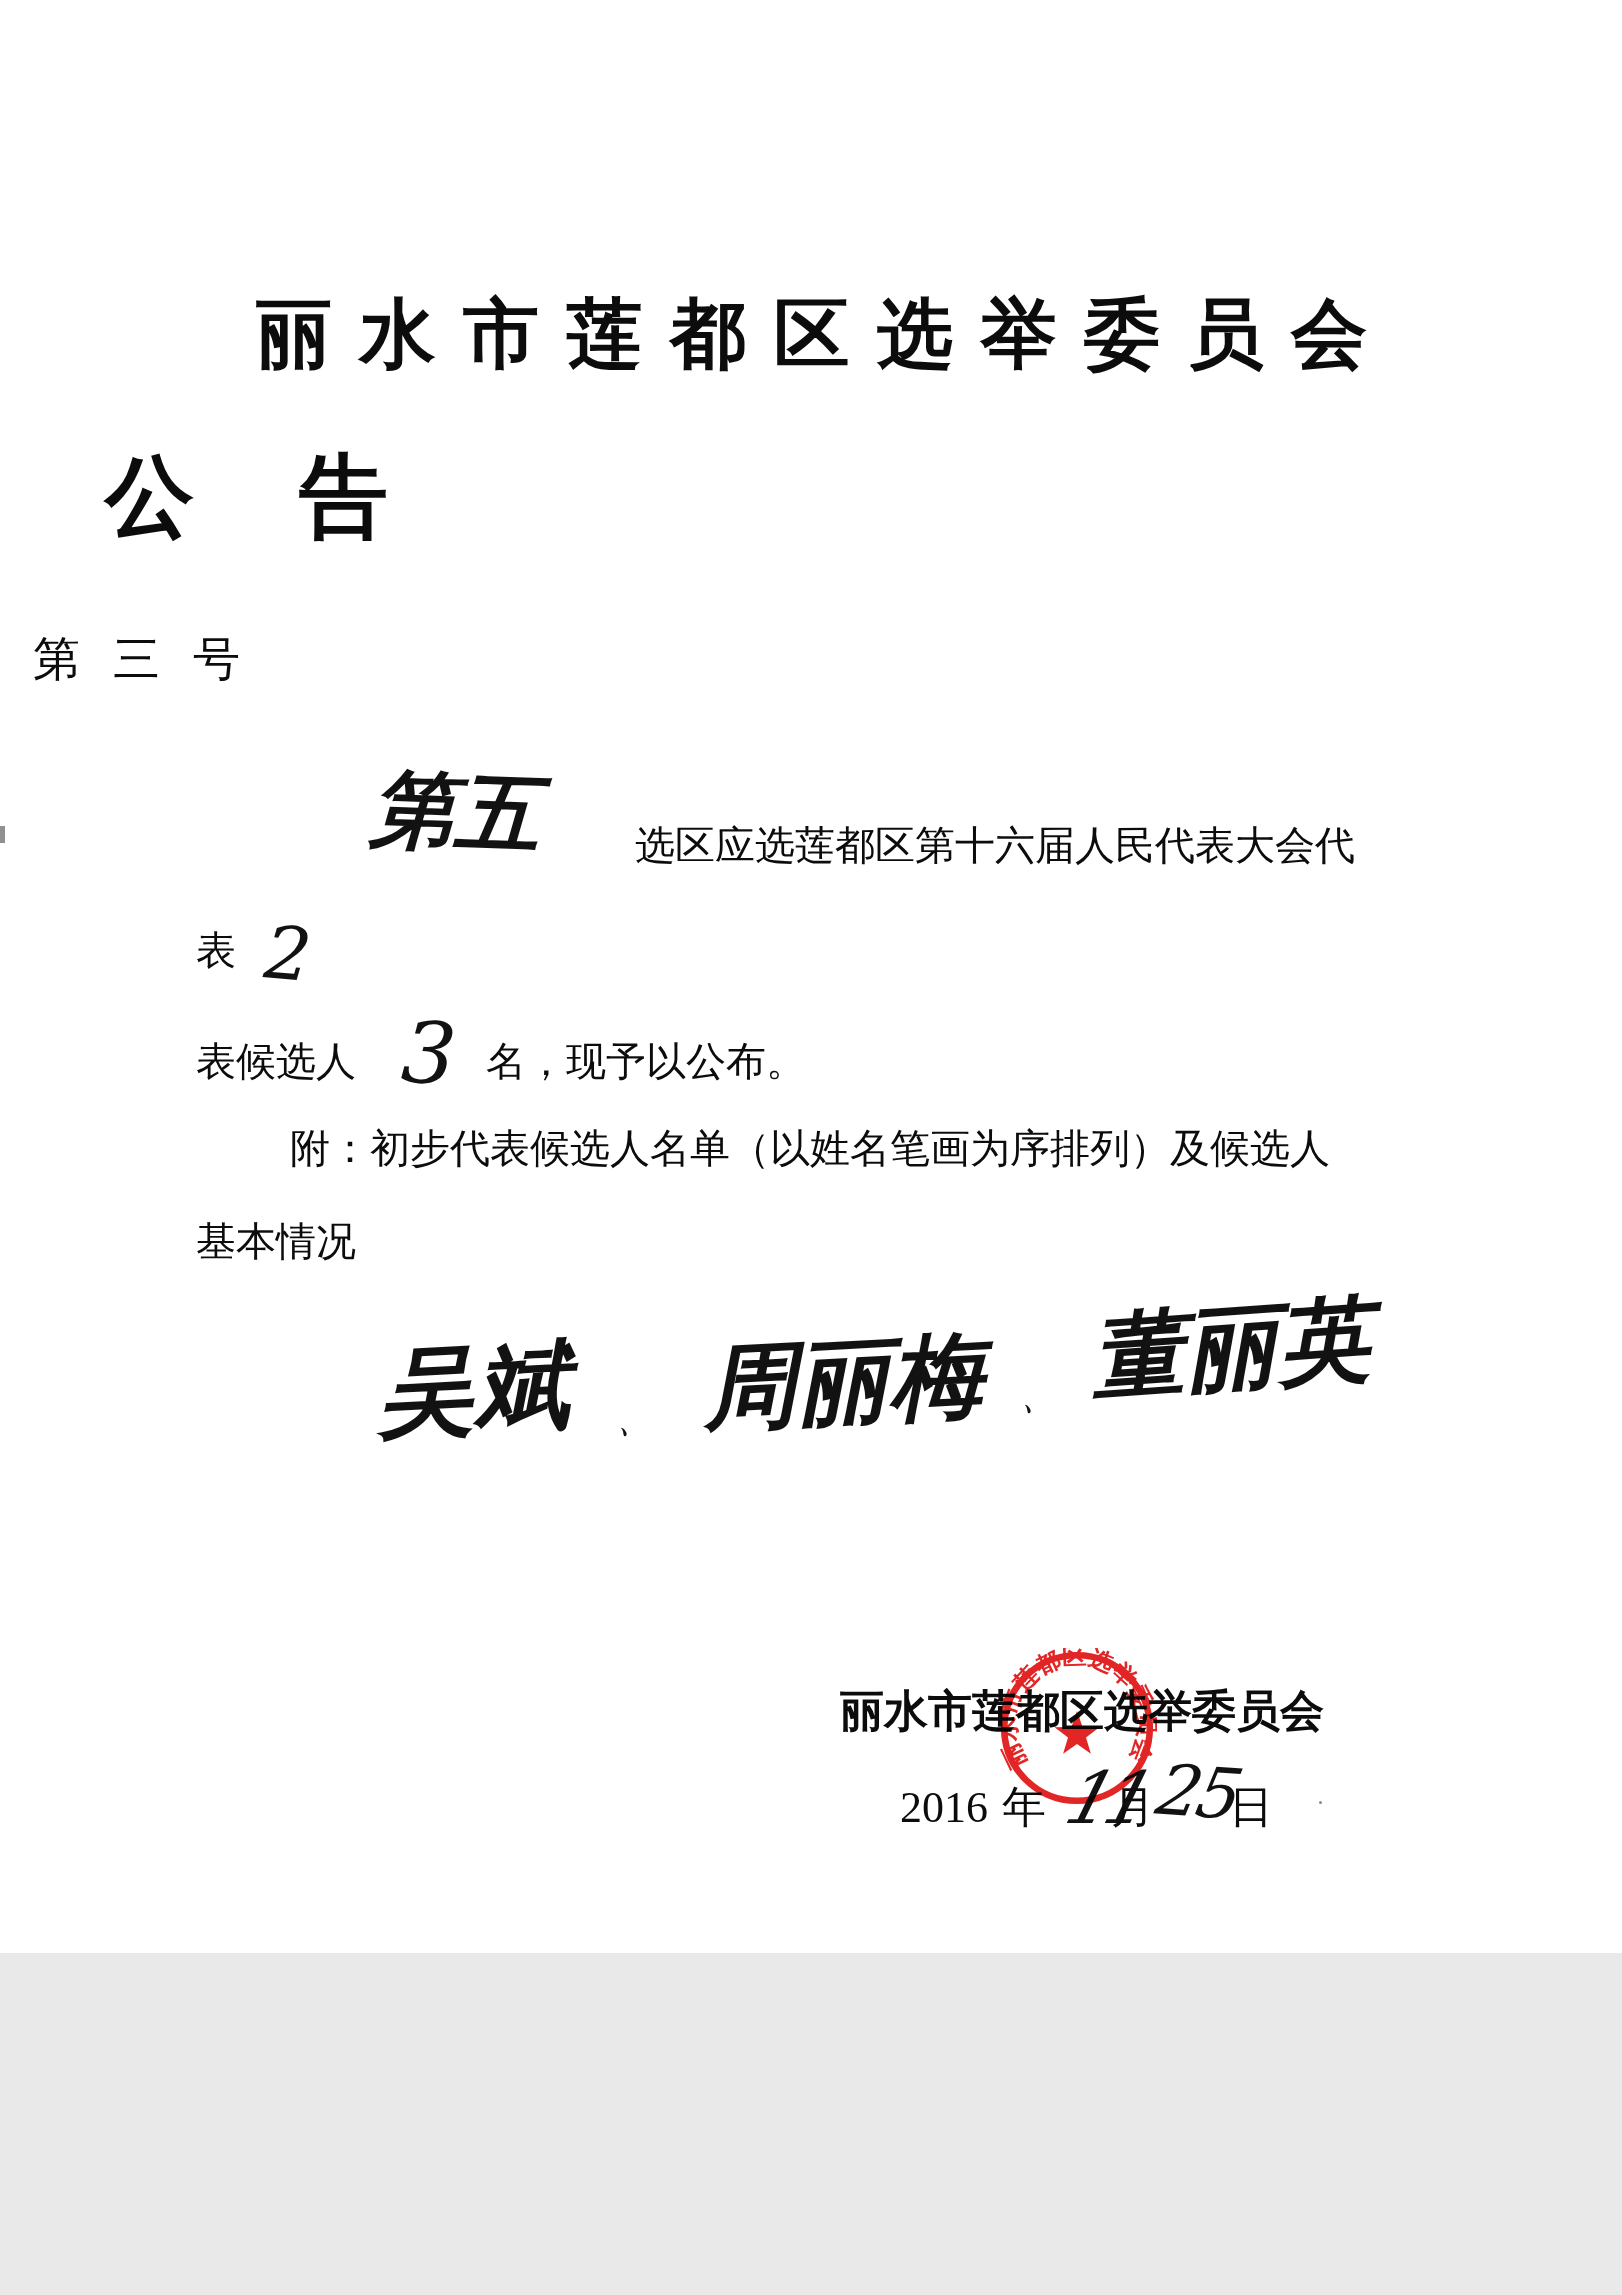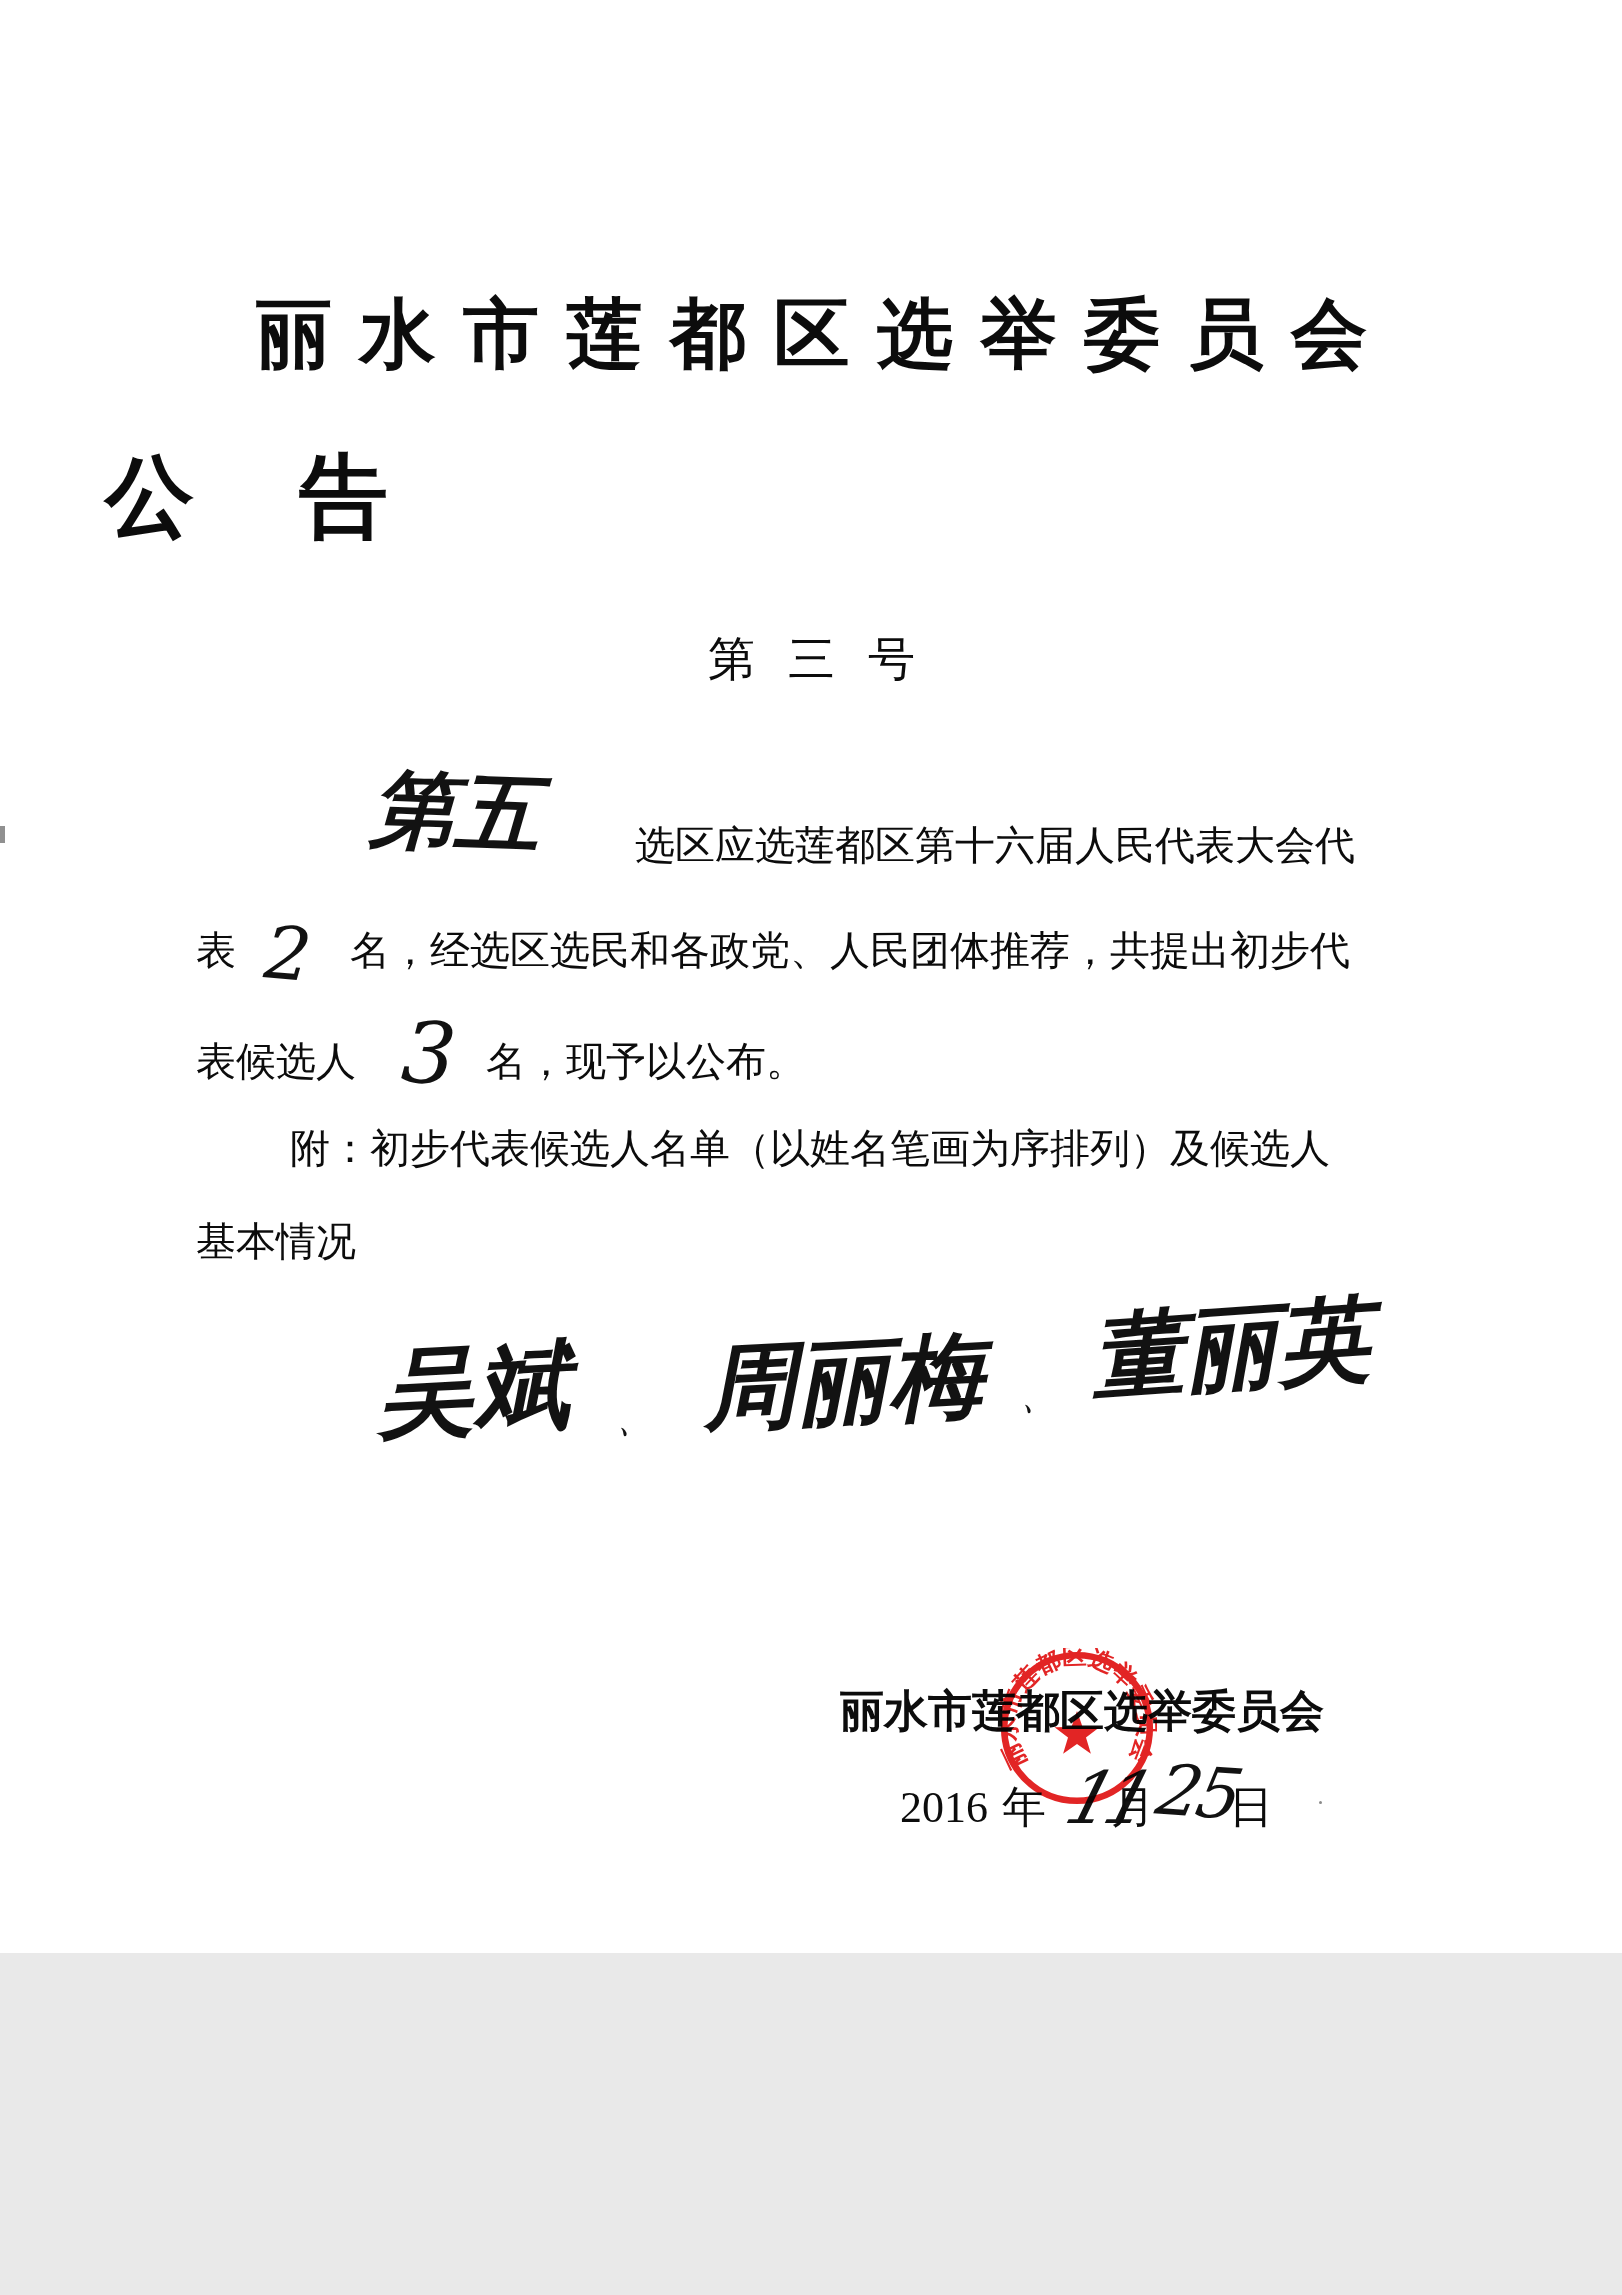--- a/index.html
+++ b/index.html
@@ -19,21 +19,21 @@
     left:0;right:0;top:296px;text-align:center;
     font-size:76px;font-weight:bold;
     letter-spacing:27.5px;padding-left:27.5px;
   }
   .doc-type{
     left:0;right:0;top:453px;
     font-size:89px;font-weight:bold;
     letter-spacing:105px;padding-left:105px;
   }
   .doc-no{
-    left:0;right:0;top:636px;text-align:center;
+    left:0;right:0;top:636px;
     font-size:47px;letter-spacing:33px;padding-left:33px;
   }
 
   
   .bl{font-size:40px;}
 
   
   .hand{
     font-family:"DejaVu Serif","Liberation Serif",serif;
     font-style:italic;
@@ -83,21 +83,20 @@
 
   <div class="abs title">丽水市莲都区选举委员会</div>
   <div class="abs doc-type">公告</div>
   <div class="abs doc-no">第三号</div>
 
   <div class="abs hand hw-precinct">第五</div>
   <div class="abs bl" style="left:635px;top:826px;">选区应选莲都区第十六届人民代表大会代</div>
 
   <div class="abs bl" style="left:196px;top:931px;">表</div>
   <div class="abs hand hw-2">2</div>
-  <div class="abs bl" style="left:350px;top:931px;">名，经选区选民和各政党、人民团体推荐，共提出初步代</div>
 
   <div class="abs bl" style="left:196px;top:1042px;">表候选人</div>
   <div class="abs hand hw-3">3</div>
   <div class="abs bl" style="left:486px;top:1042px;text-align:right;">名，现予以公布。</div>
 
   <div class="abs bl" style="left:290px;top:1129px;">附：初步代表候选人名单（以姓名笔画为序排列）及候选人</div>
   <div class="abs bl" style="left:196px;top:1222px;">基本情况</div>
 
   <div class="abs hand name name-1">吴斌</div>
   <div class="abs hand name-sep sep-1">、</div>

